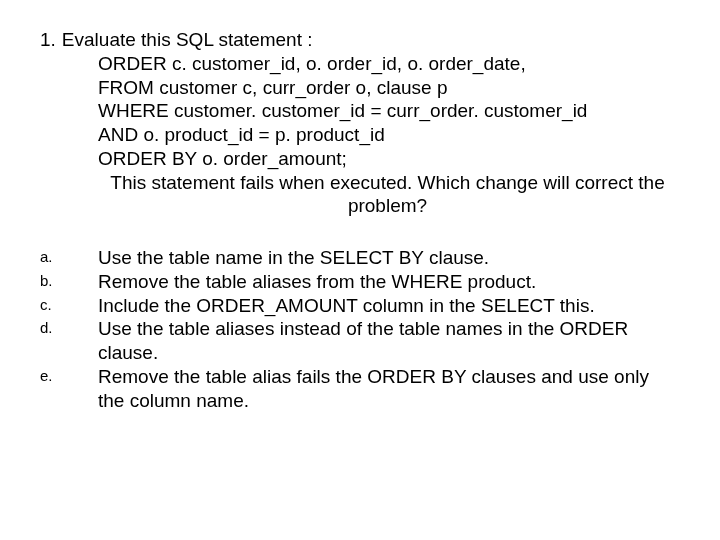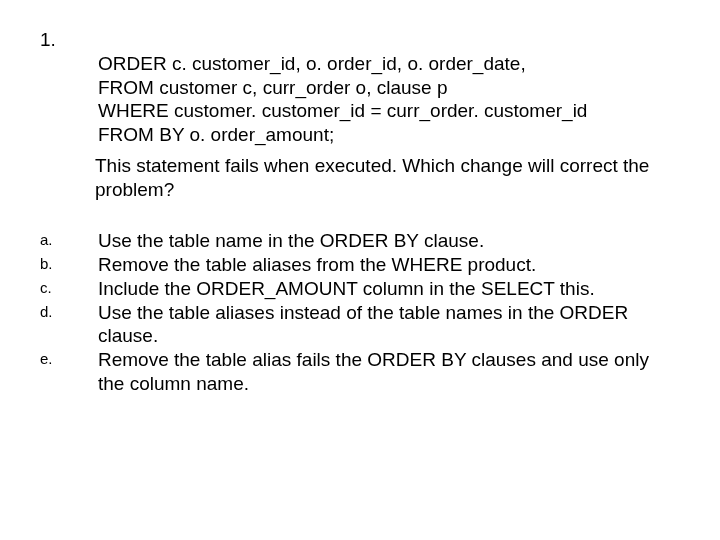--- a/index.html
+++ b/index.html
@@ -27,21 +27,22 @@
     align-items: flex-start;
   }
   .q-number {
     white-space: nowrap;
   }
   .q-indent {
     padding-left: 58px;
   }
   .followup {
     padding-left: 55px;
-    margin-top: 7px;
+    margin-top: 0;
+    text-align: center;
   }
   .options {
     margin-top: 28px;
     font-size: 19px;
     line-height: 1.25;
   }
   .option {
     display: flex;
     align-items: flex-start;
     margin-bottom: 0px;
@@ -57,32 +58,34 @@
   }
 </style>
 </head>
 <body>
 
 <div class="slide">
 
   <div class="q-block">
     <div class="q-number-row">
       <span class="q-number">1.</span>
+      <span style="padding-left:6px;">Evaluate this SQL statement :</span>
     </div>
     <div class="q-indent">ORDER c. customer_id, o. order_id, o. order_date,</div>
     <div class="q-indent">FROM customer c, curr_order o, clause p</div>
     <div class="q-indent">WHERE customer. customer_id = curr_order. customer_id</div>
-    <div class="q-indent">FROM BY o. order_amount;</div>
+    <div class="q-indent">AND o. product_id = p. product_id</div>
+    <div class="q-indent">ORDER BY o. order_amount;</div>
     <div class="followup">This statement fails when executed. Which change will correct the problem?</div>
   </div>
 
   <div class="options">
     <div class="option">
       <div class="letter">a.</div>
-      <div class="text">Use the table name in the ORDER BY clause.</div>
+      <div class="text">Use the table name in the SELECT BY clause.</div>
     </div>
     <div class="option">
       <div class="letter">b.</div>
       <div class="text">Remove the table aliases from the WHERE product.</div>
     </div>
     <div class="option">
       <div class="letter">c.</div>
       <div class="text">Include the ORDER_AMOUNT column in the SELECT this.</div>
     </div>
     <div class="option">

